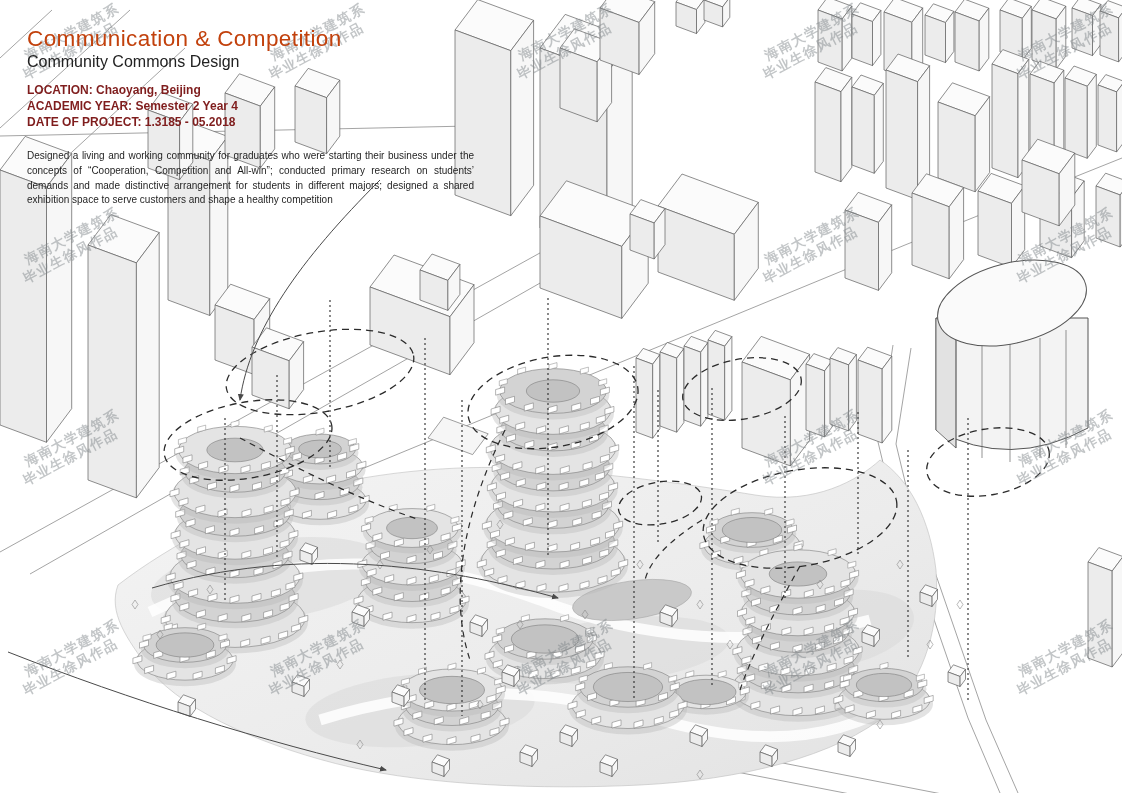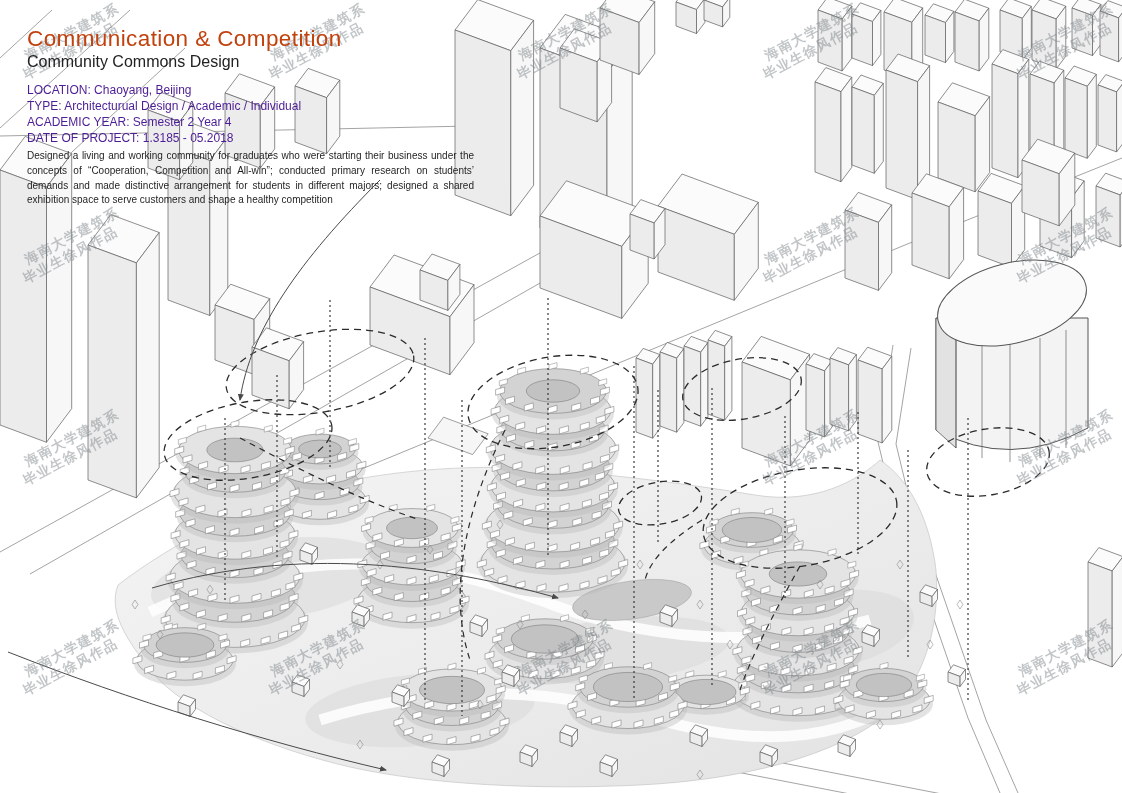--- a/index.html
+++ b/index.html
@@ -17,21 +17,21 @@
   .wm span{display:block;}
   .wm span:last-child{margin-left:-10px;}
   .textblock{position:absolute;z-index:3;}
   .title{
     left:27px;top:26px;font-size:22.5px;letter-spacing:.4px;font-weight:400;color:#c2410c;
   }
   .subtitle{
     left:27px;top:53px;width:445px;text-align:left;font-size:16px;color:#222;
   }
   .meta{
-    left:27px;top:82px;font-size:12px;line-height:16px;color:#4c1d95;
+    left:27px;top:82px;font-size:12px;line-height:16px;color:#7f1d1d;font-weight:bold;
   }
   .desc{
     left:27px;top:149px;width:447px;font-size:10px;line-height:14.8px;
     text-align:justify;color:#1f1f1f;
   }
 </style>
 </head>
 <body>
 
 <div class="board">
@@ -916,19 +916,18 @@
         <span>海南大学建筑系</span>
         <span>毕业生徐风作品</span>
       </div>
     </div>
 
   <div class="textblock title">Communication &amp; Competition</div>
   <div class="textblock subtitle">Community Commons Design</div>
 
   <div class="textblock meta">
     <div>LOCATION: Chaoyang, Beijing</div>
-    <div>TYPE: Architecturual Design / Academic / Individual</div>
     <div>ACADEMIC YEAR: Semester 2 Year 4</div>
     <div>DATE OF PROJECT: 1.3185 - 05.2018</div>
   </div>
 
   <div class="textblock desc">Designed a living and working community for graduates who were starting their business under the concepts of “Cooperation, Competition and All-win”; conducted primary research on students’ demands and made distinctive arrangement for students in different majors; designed a shared exhibition space to serve customers and shape a healthy competition</div>
 </div>
 
 </body></html>

